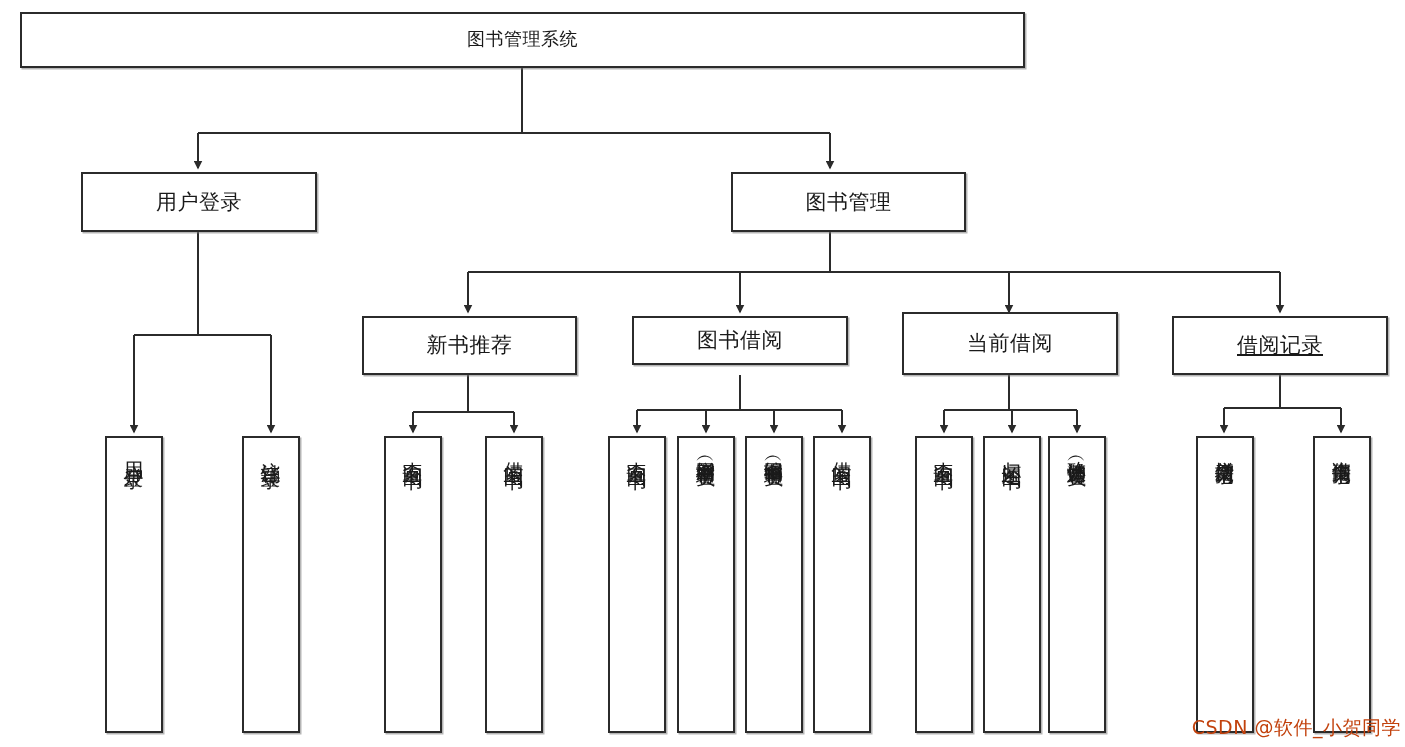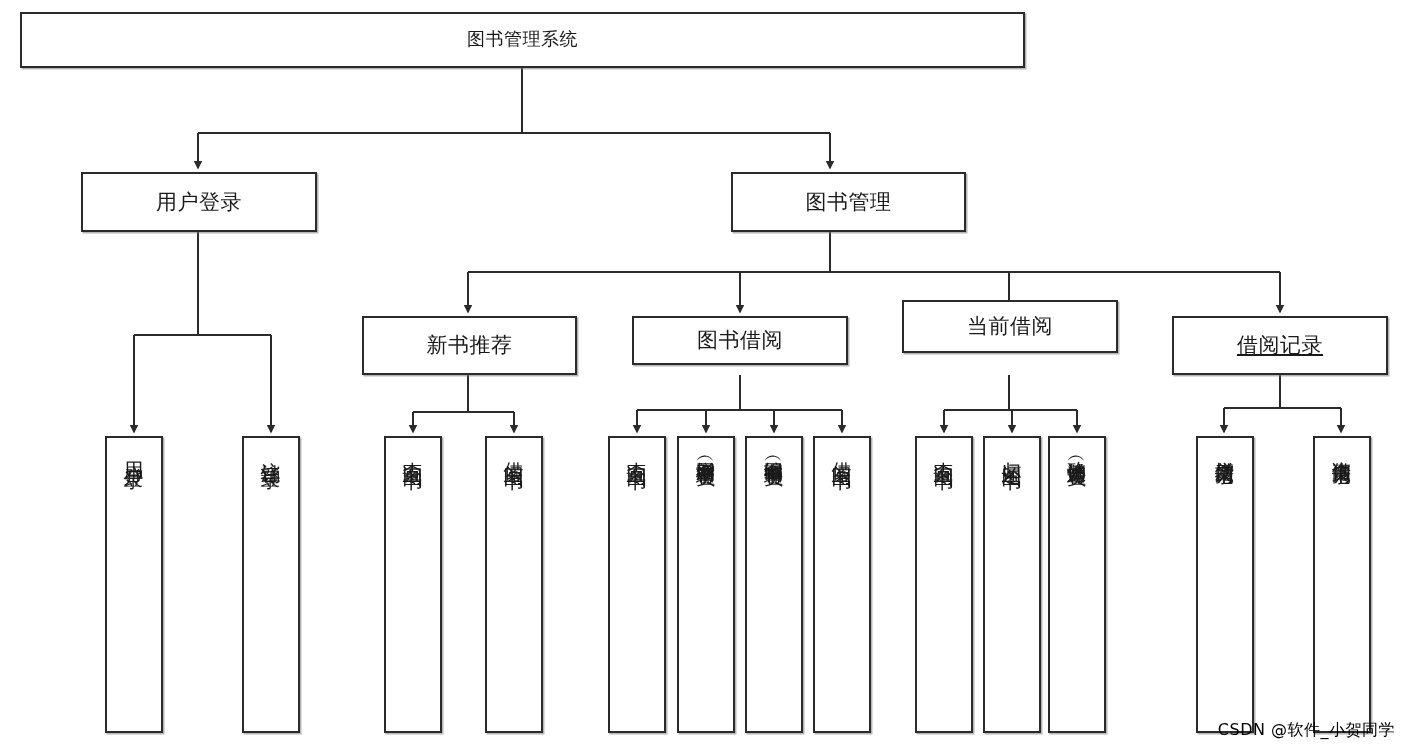--- a/index.html
+++ b/index.html
@@ -65,24 +65,24 @@
     letter-spacing: 3px;
     line-height: 1.0;
     max-height: 100%;
   }
   .node.vertical.tall-text .node-label {
     font-size: 19px;
     letter-spacing: 1px;
   }
   #watermark {
     position: absolute;
-    right: 10px;
+    right: 4px;
     bottom: 6px;
-    font-size: 16px;
-    color: #000000;
+    font-size: 19px;
+    color: #c2410c;
     white-space: nowrap;
     letter-spacing: 0.5px;
   }
 </style>
 </head>
 <body>
 
 <div id="diagram-canvas">
 
   <svg id="edges-layer" width="1405" height="747" viewBox="0 0 1405 747" xmlns="http://www.w3.org/2000/svg">
@@ -148,21 +148,21 @@
   </div>
 
   <div class="node horizontal" style="left:362px; top:316px; width:215px; height:59px;font-family:Liberation Serif, serif;">
     <span class="node-label">新书推荐</span>
   </div>
 
   <div class="node horizontal" style="left:632px; top:316px; width:216px; height:49px;">
     <span class="node-label">图书借阅</span>
   </div>
 
-  <div class="node horizontal" style="left:902px; top:300px; width:216px; height:53px;">
+  <div class="node horizontal" style="left:902px; top:312px; width:216px; height:63px;">
     <span class="node-label">当前借阅</span>
   </div>
 
   <div class="node horizontal" style="left:1172px; top:316px; width:216px; height:59px;text-decoration:underline;">
     <span class="node-label">借阅记录</span>
   </div>
 
   <div class="node vertical" style="left:105px; top:436px; width:58px; height:297px;">
     <span class="node-label">用户登录</span>
   </div>

